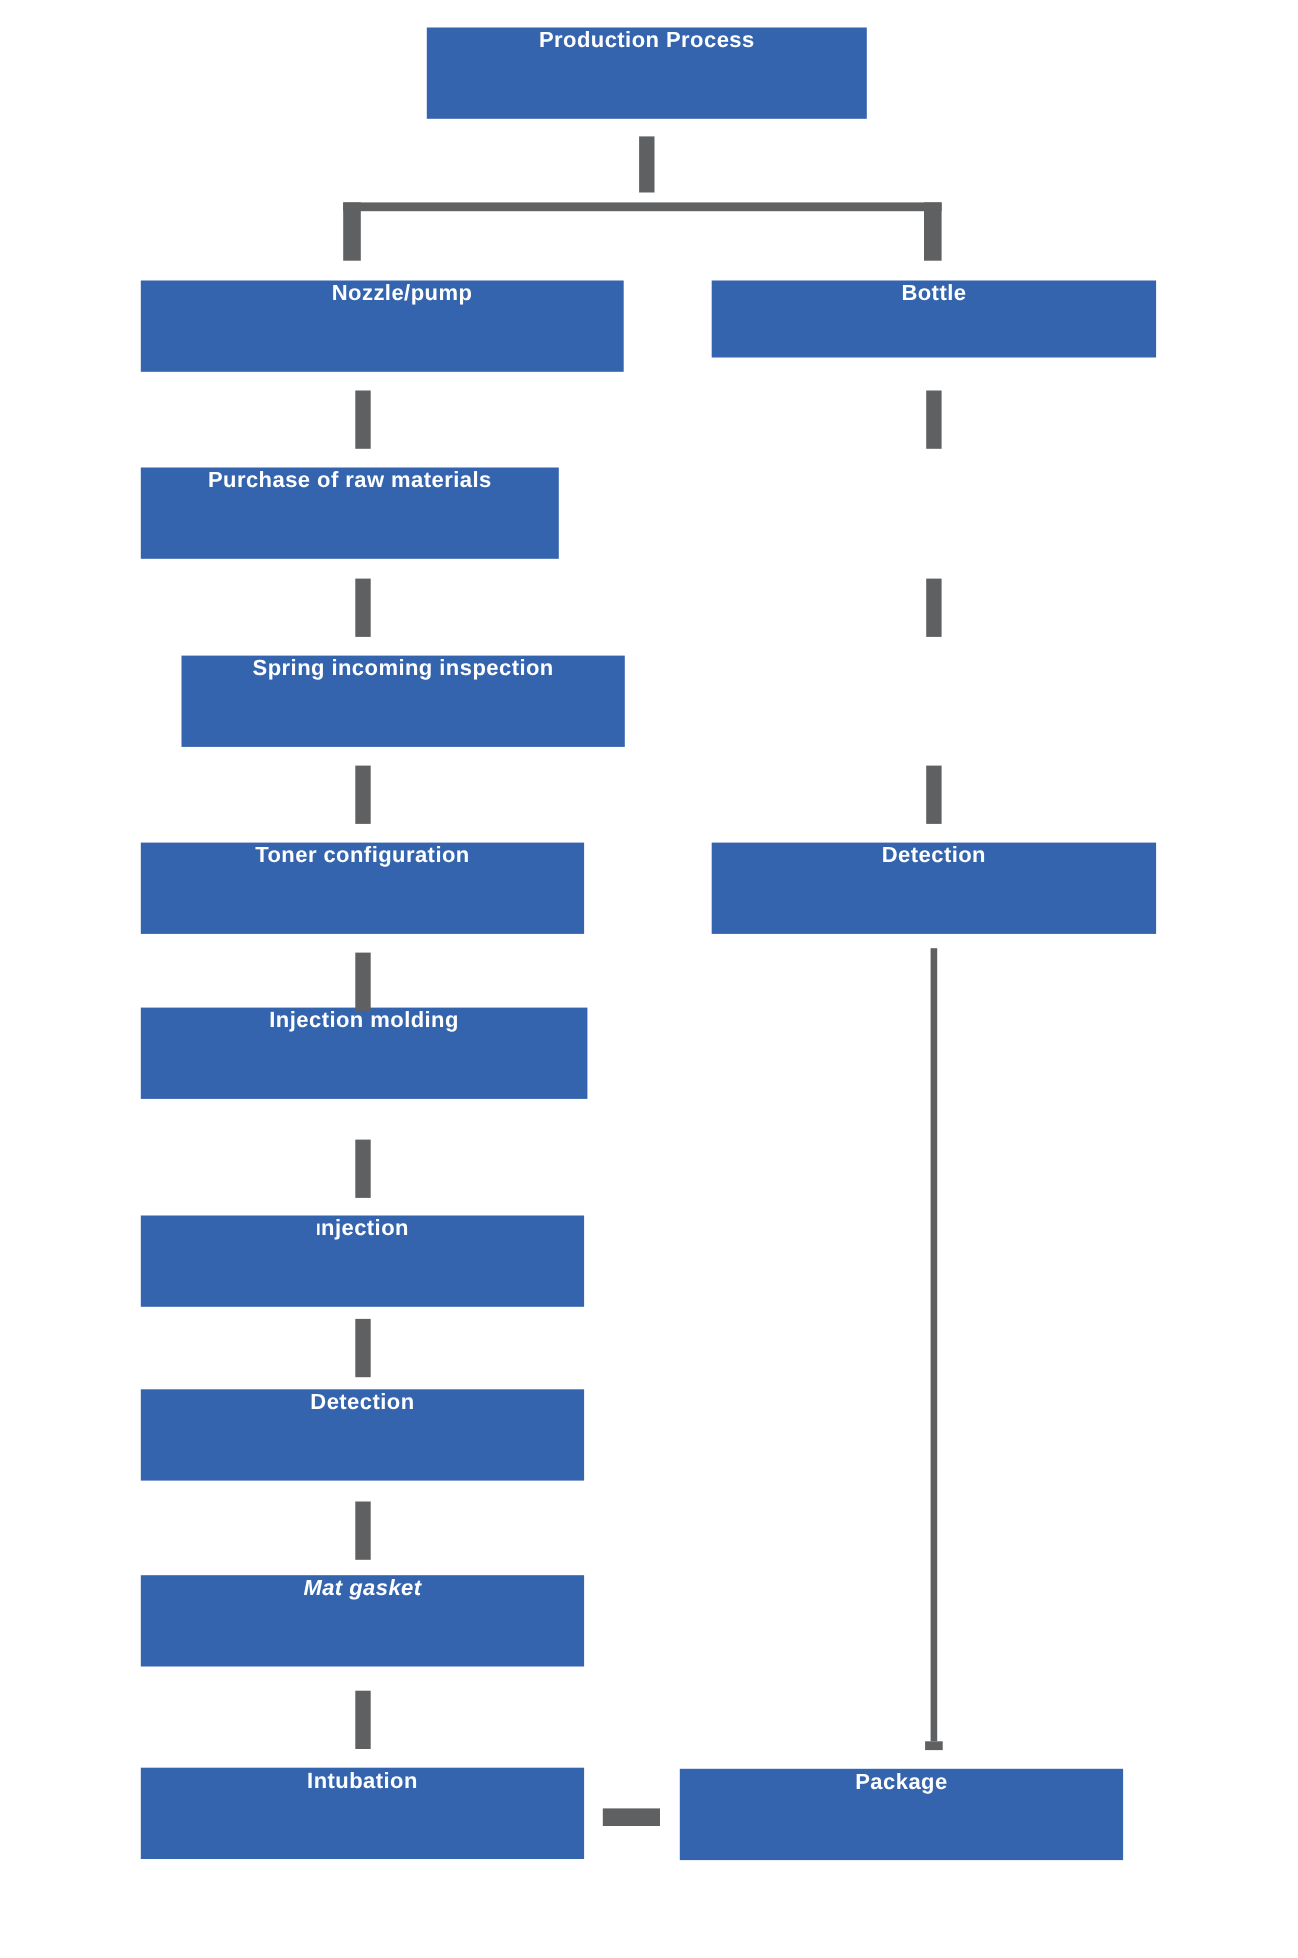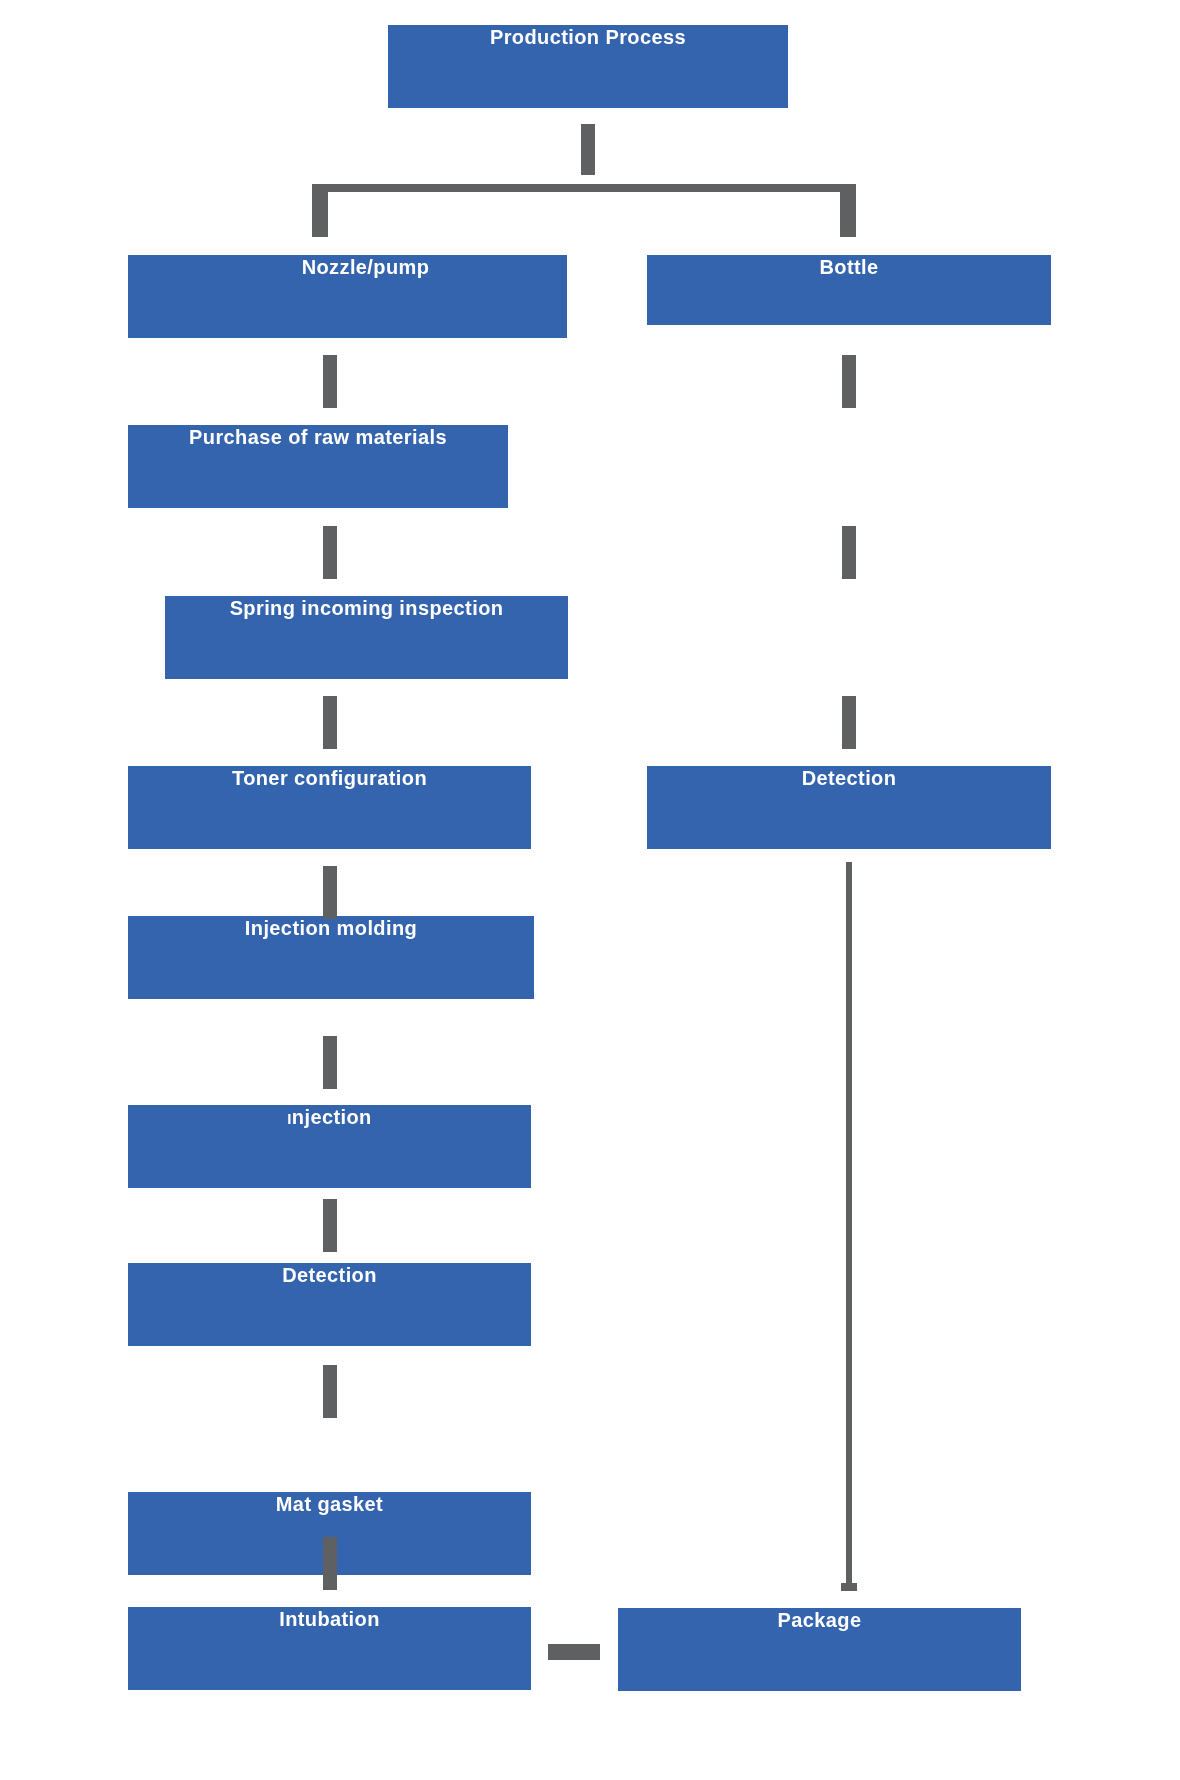--- a/index.html
+++ b/index.html
@@ -67,21 +67,21 @@
   </div>
   <div class="node" style="left:128px; top:916px; width:406px; height:83px;">
     <span class="node-label">Injection molding</span>
   </div>
   <div class="node" style="left:128px; top:1105px; width:403px; height:83px;">
     <span class="node-label label-smallfirst">Injection</span>
   </div>
   <div class="node" style="left:128px; top:1263px; width:403px; height:83px;">
     <span class="node-label">Detection</span>
   </div>
-  <div class="node" style="left:128px; top:1492px; width:403px; height:83px;">
+  <div class="node" style="left:128px; top:1432px; width:403px; height:83px;font-style:italic;">
     <span class="node-label">Mat gasket</span>
   </div>
   <div class="node" style="left:128px; top:1607px; width:403px; height:83px;">
     <span class="node-label">Intubation</span>
   </div>
 
   <div class="conn" style="left:323px; top:355px; width:14px; height:53px;"></div>
   <div class="conn" style="left:323px; top:526px; width:14px; height:53px;"></div>
   <div class="conn" style="left:323px; top:696px; width:14px; height:53px;"></div>
   <div class="conn" style="left:323px; top:866px; width:14px; height:53px;"></div>

